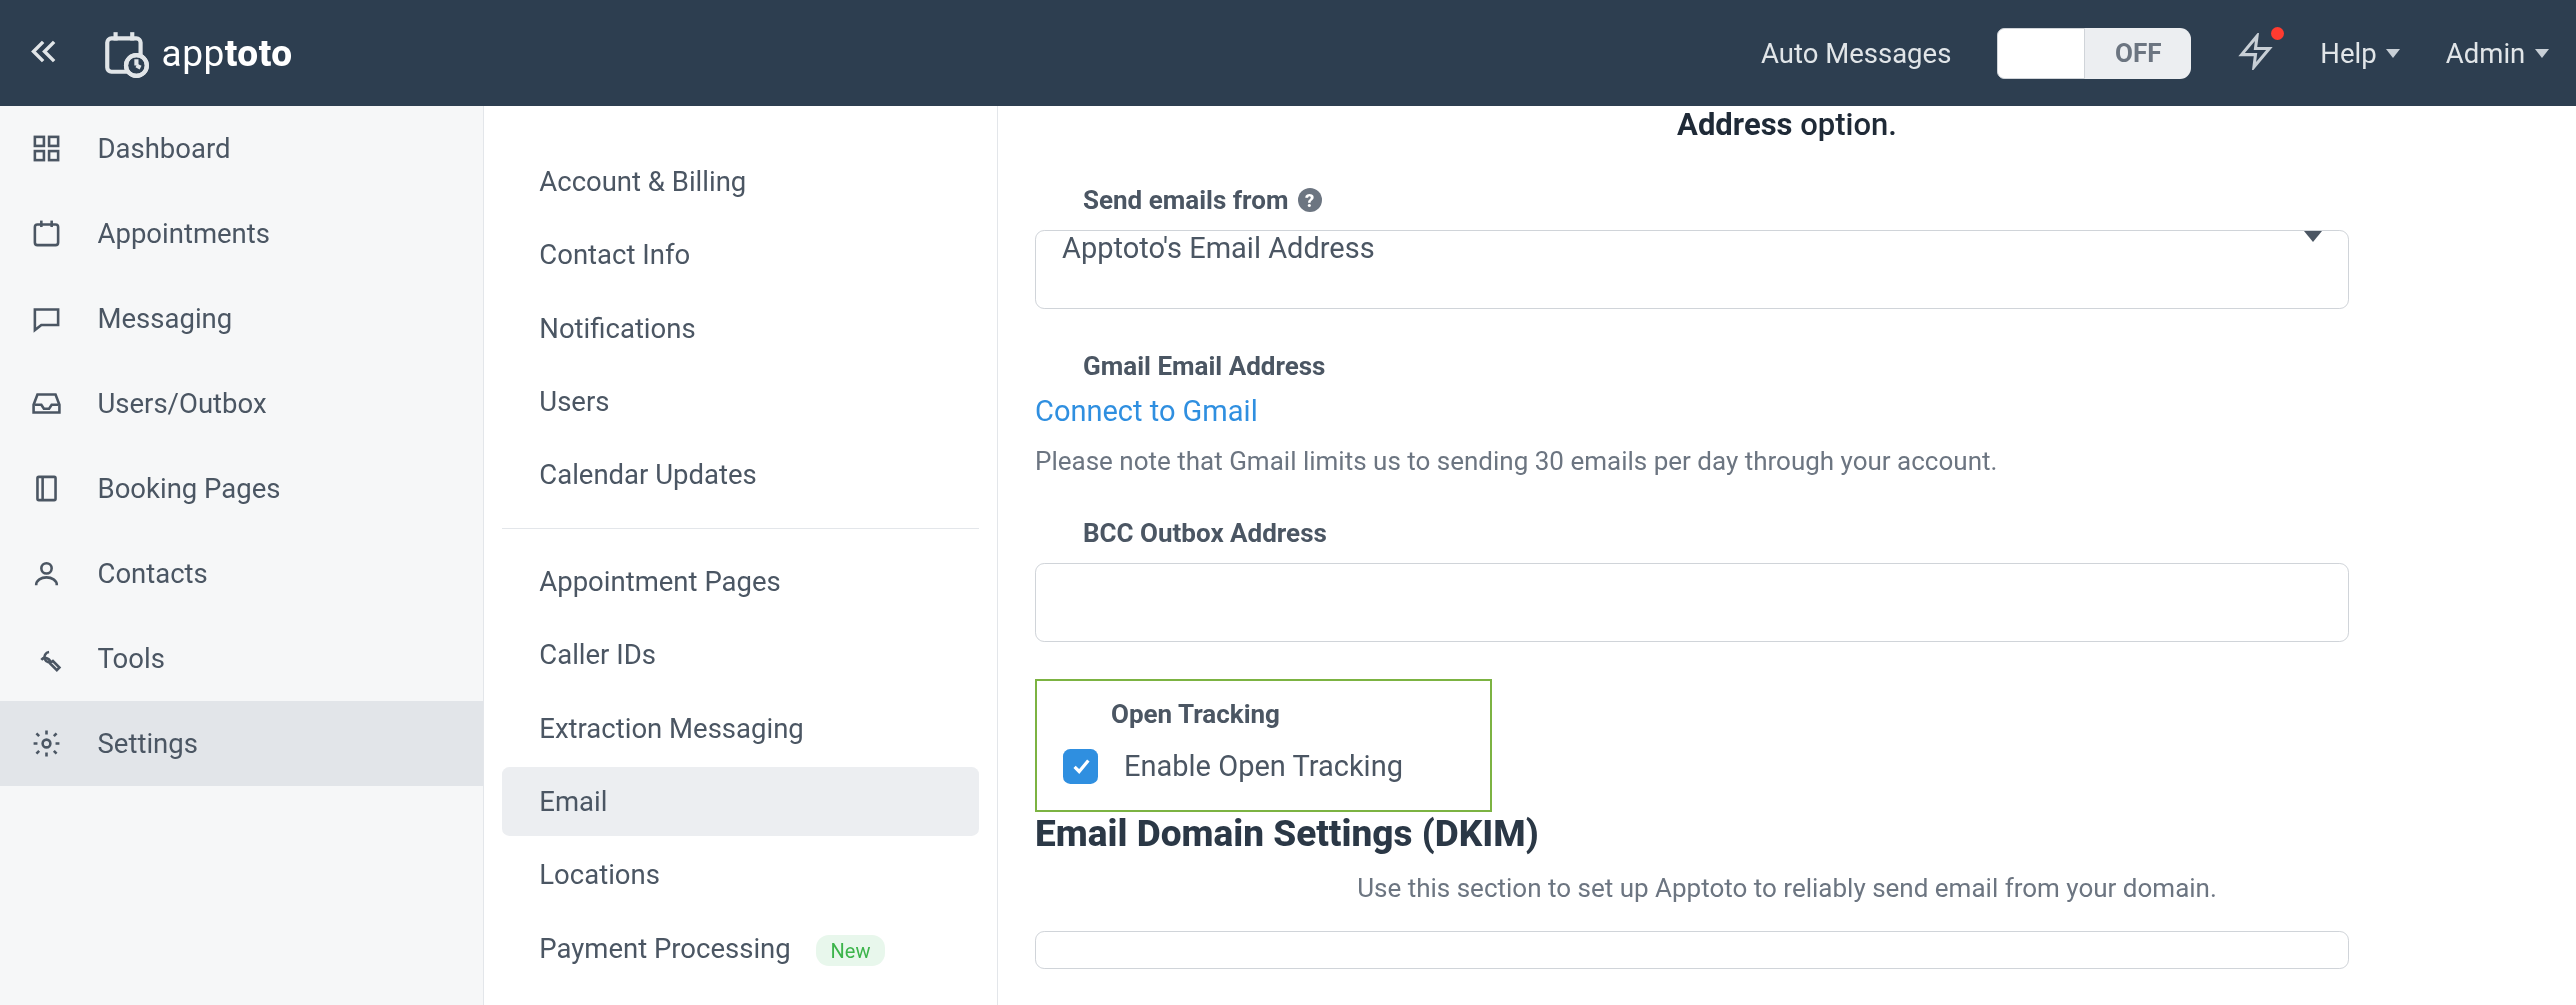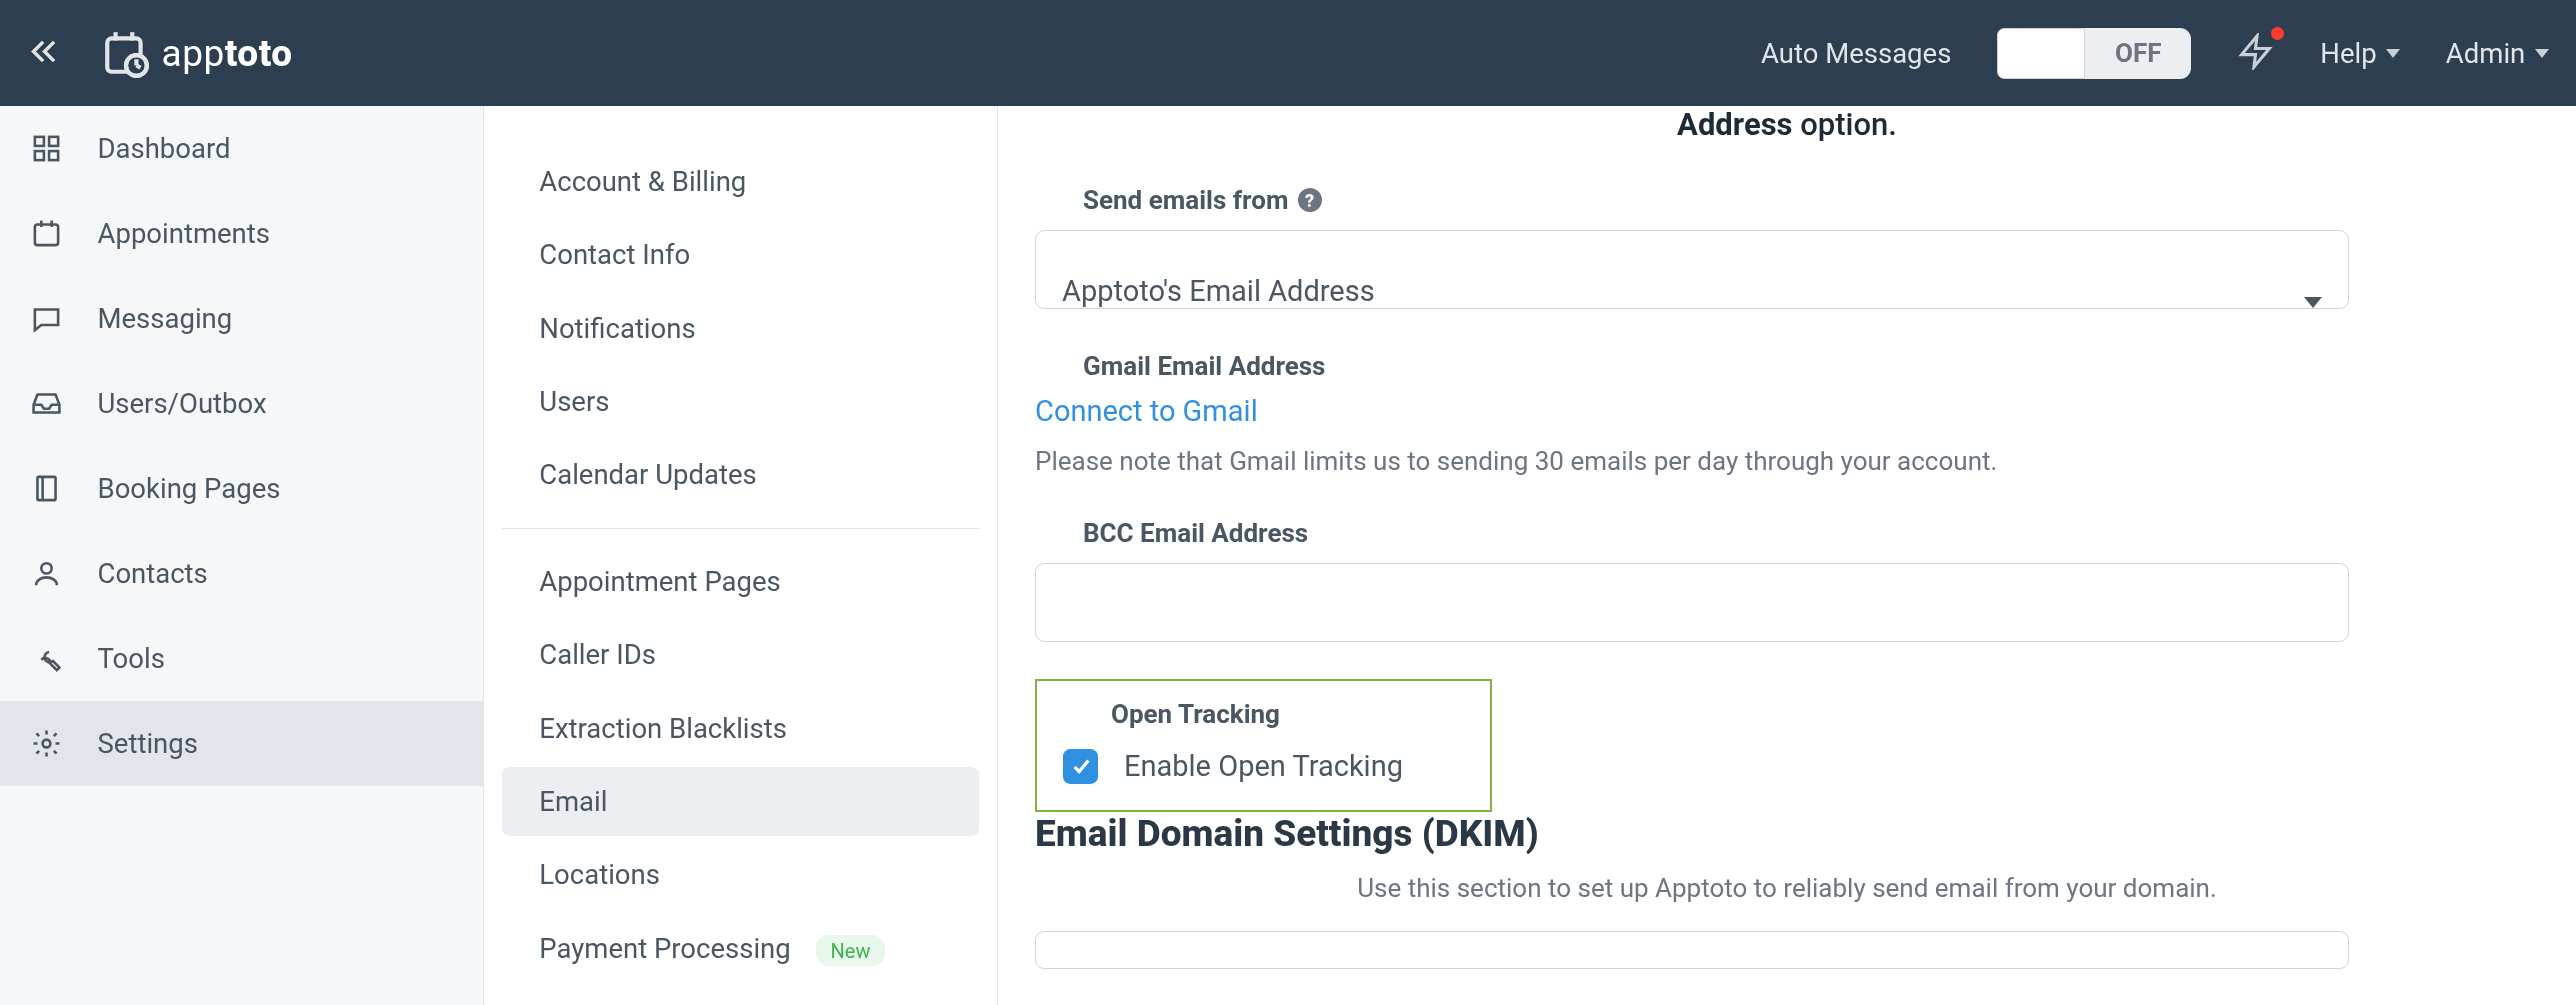--- a/index.html
+++ b/index.html
@@ -42,21 +42,21 @@
   .badge-new { background: #e8f7ec; color: #3cb44b; font-size: 20px; padding: 3.7px 14.7px; border-radius: 13px; margin-left: 18.3px; display: inline-block; }
 
   
   .main { flex: 1; background: #fff; overflow-y: auto; padding: 0 37px 37px 37px; position: relative; }
   .main::-webkit-scrollbar { width: 16.5px; }
   .main::-webkit-scrollbar-thumb { background: #c3c7cc; }
   .cut-line { font-size: 31px; font-weight: 700; color: #1f2a37; margin-bottom: 11px; text-align: center; }
   .cut-line .opt { font-weight: 500; }
   .section-label { font-size: 26px; font-weight: 700; color: #4b5663; margin-top: 42px; display: flex; align-items: center; gap: 9.2px; margin-left: 48px; }
   .help-circle { width: 24px; height: 24px; border-radius: 50%; background: #6c7581; color: #fff; font-size: 18.3px; font-weight: 800; display: inline-flex; align-items: center; justify-content: center; }
-  .select-box, .text-input { width: 1314px; height: 79px; border: 0.9px solid #d0d4d9; border-radius: 9.2px; background: #fff; margin-top: 14.7px; font-size: 29px; color: #4b5663; padding: 0 26px; display: flex; align-items: flex-end; justify-content: space-between; }
+  .select-box, .text-input { width: 1314px; height: 79px; border: 0.9px solid #d0d4d9; border-radius: 9.2px; background: #fff; margin-top: 14.7px; font-size: 29px; color: #4b5663; padding: 0 26px; display: flex; align-items: flex-start; justify-content: space-between; }
   .text-input { display: block; }
   .chevron-sel { width: 0; height: 0; border-left: 9.2px solid transparent; border-right: 9.2px solid transparent; border-top: 11px solid #4b5663; }
   .link-blue { color: #2f8fe0; font-size: 29px; display: inline-block; }
   .note-text { font-size: 26px; color: #6c7581; margin-top: 18.3px; }
   .green-box { border: 2.8px solid #7cb342; padding: 18.3px 26px 26px 26px; margin-top: 37px; width: 457px; }
   .green-box .section-label { margin-top: 0; }
   .check-row { display: flex; align-items: center; gap: 26px; margin-top: 20px; }
   .checkbox { width: 35px; height: 35px; border-radius: 7.3px; background: #2f8fe0; display: flex; align-items: center; justify-content: center; }
   .checkbox svg { display: block; }
   .check-label { font-size: 29px; color: #4b5663; }
@@ -193,21 +193,21 @@
 
   <div class="sidebar2">
     <div class="sub-item">Account &amp; Billing</div>
     <div class="sub-item">Contact Info</div>
     <div class="sub-item">Notifications</div>
     <div class="sub-item">Users</div>
     <div class="sub-item">Calendar Updates</div>
     <div class="divider"></div>
     <div class="sub-item">Appointment Pages</div>
     <div class="sub-item">Caller IDs</div>
-    <div class="sub-item">Extraction Blacklists</div>
+    <div class="sub-item">Extraction Messaging</div>
     <div class="sub-item active">Email</div>
     <div class="sub-item">Locations</div>
     <div class="sub-item">
       <span>Payment Processing</span>
       <span class="badge-new">New</span>
     </div>
     <div class="sub-item">Virtual Meetings</div>
   </div>
 
   <div class="main">
@@ -223,21 +223,21 @@
       <span>Apptoto's Email Address</span>
       <span class="chevron-sel"></span>
     </div>
 
     <div class="section-label">Gmail Email Address</div>
     <div style="margin-top:13px;">
       <a class="link-blue">Connect to Gmail</a>
     </div>
     <div class="note-text">Please note that Gmail limits us to sending 30 emails per day through your account.</div>
 
-    <div class="section-label">BCC Email Address</div>
+    <div class="section-label">BCC Outbox Address</div>
     <input type="text" class="text-input" value="" style="">
 
     <div class="green-box">
       <div class="section-label">Open Tracking</div>
       <div class="check-row">
         <div class="checkbox">
           <svg width="22" height="22" viewBox="0 0 24 24" fill="none" stroke="#fff" stroke-width="3.5">
               <polyline points="5,13 10,18 20,6"></polyline>
             </svg>
         </div>

